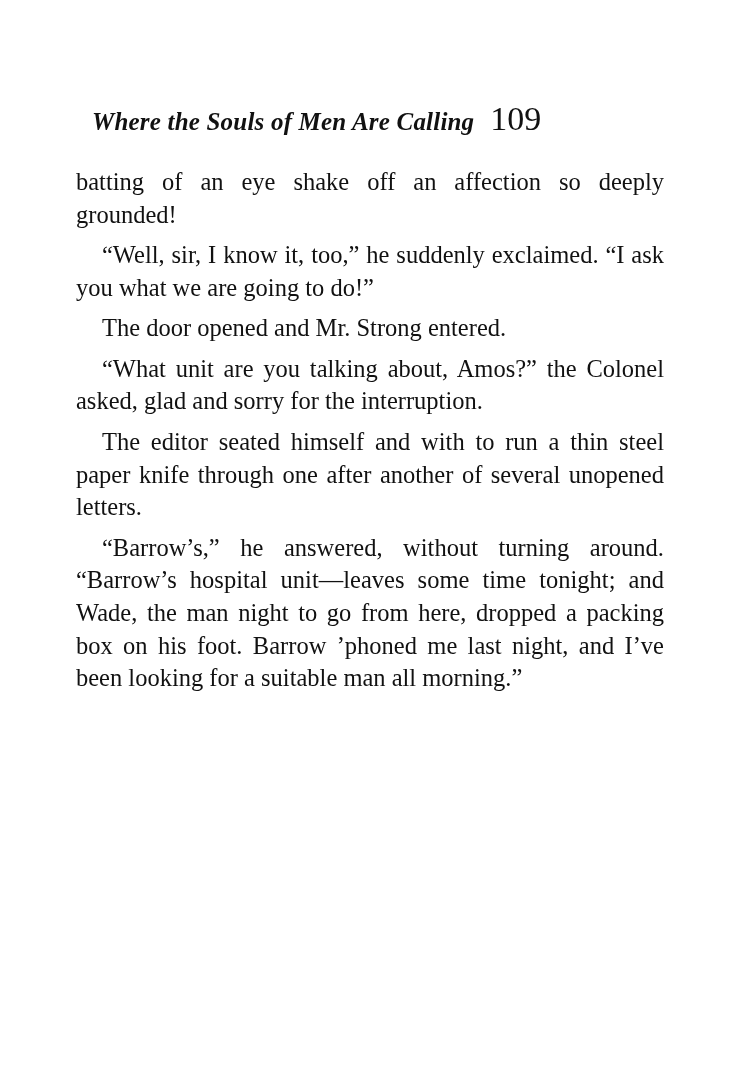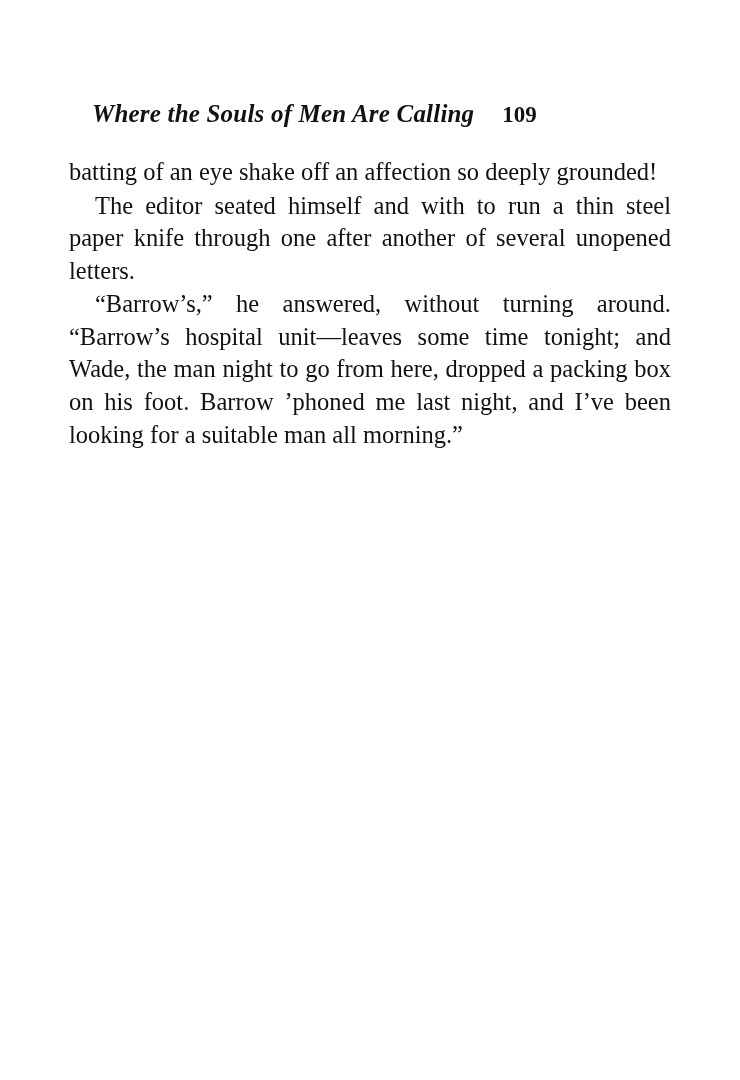--- a/index.html
+++ b/index.html
@@ -32,35 +32,35 @@
   .head-title {
     font-family: "Liberation Serif", serif;
     font-style: italic;
     font-weight: bold;
     font-size: 25px;
     letter-spacing: 0.2px;
     white-space: nowrap;
   }
   .page-number {
     font-family: "Liberation Serif", serif;
-    font-weight: bold;
-    font-size: 23px;
-    margin-left: 28px;
+    font-weight: normal;
+    font-size: 34px;
+    margin-left: 16px;
   }
   .body-text {
     font-family: "Liberation Serif", serif;
     font-size: 24.5px;
     line-height: 1.33;
     text-align: justify;
     text-justify: inter-word;
     -webkit-hyphens: none;
     hyphens: none;
   }
   .para {
-    margin: 1px;
+    margin: 8px;
     text-indent: 26px;
   }
   .para.no-indent {
     text-indent: 0;
   }
   .para em {
     font-style: italic;
   }
 </style>
 </head>
@@ -68,17 +68,20 @@
 
 <div class="page">
 
   <div class="running-head">
     <span class="head-title">Where the Souls of Men Are Calling</span>
     <span class="page-number">109</span>
   </div>
 
   <div class="body-text">
     <p class="para no-indent">batting of an eye shake off an affection so deeply grounded!</p>
+    <p class="para">“Well, sir, I know it, too,” he suddenly exclaimed.  “I ask you what we are going to do!”</p>
+    <p class="para">The door opened and Mr. Strong entered.</p>
+    <p class="para">“What unit are you talking about, Amos?” the Colonel asked, glad and sorry for the interruption.</p>
     <p class="para">The editor seated himself and with to run a thin steel paper knife through one after another of several unopened letters.</p>
     <p class="para">“Barrow’s,” he answered, without turning around.  “Barrow’s hospital unit—leaves some time tonight; and Wade, the man night to go from here, dropped a packing box on his foot. Barrow ’phoned me last night, and I’ve been looking for a suitable man all morning.”</p>
   </div>
 
 </div>
 
 </body></html>

